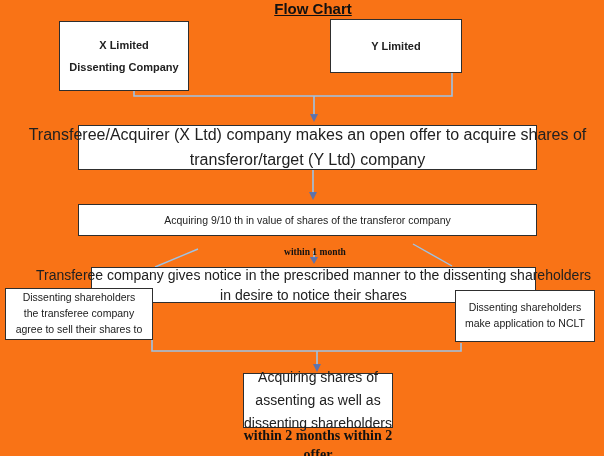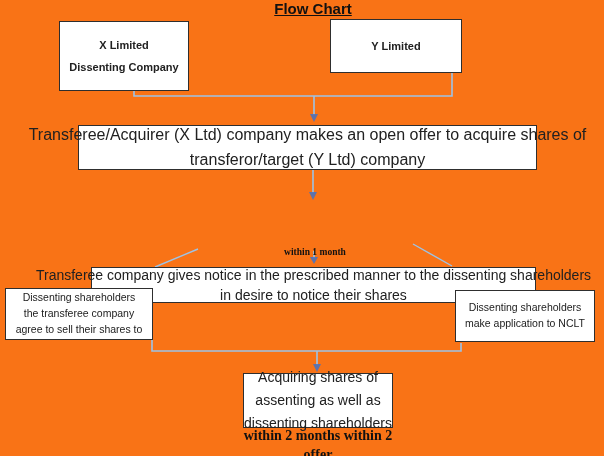--- a/index.html
+++ b/index.html
@@ -76,20 +76,23 @@
 
   <div class="box box-y">
     <span>Y Limited</span>
   </div>
 
   <div class="box box-offer">
     <span>Transferee/Acquirer (X Ltd) company makes an open offer to acquire shares of</span>
     <span>transferor/target (Y Ltd) company</span>
   </div>
 
+  <div class="box box-910">
+    <span>Acquiring 9/10 th in value of shares of the transferor company</span>
+  </div>
 
   <div class="label-serif lbl-within2">within 2 months</div>
   <div class="label-serif lbl-within1">within 1 month</div>
 
   <div class="box box-notice">
     <span>Transferee company gives notice in the prescribed manner to the dissenting shareholders</span>
     <span>in desire to notice their shares</span>
   </div>
 
   <div class="box box-agree">

